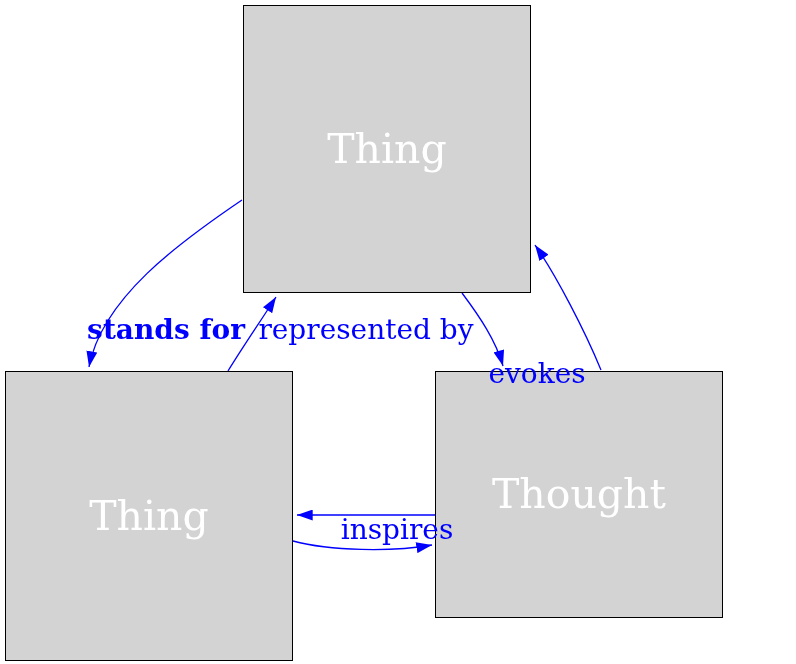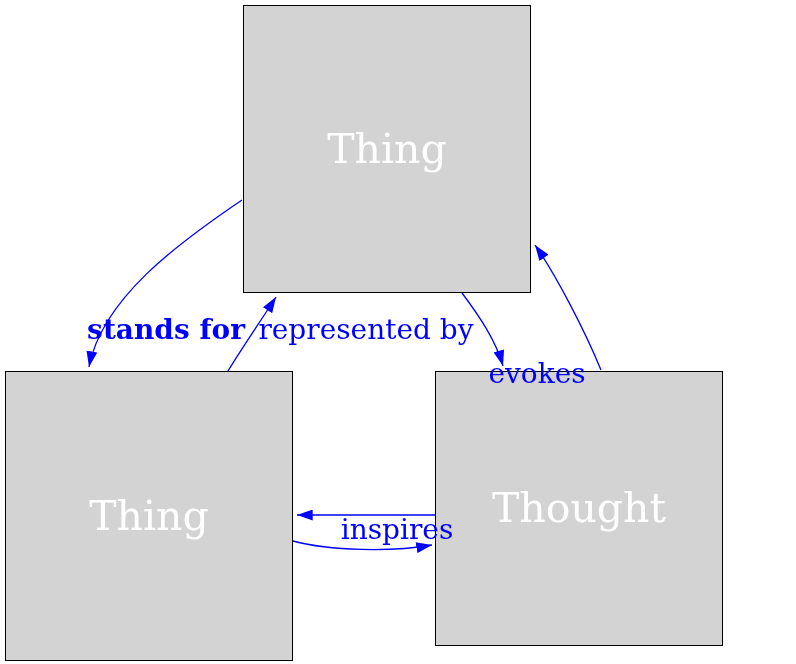--- a/index.html
+++ b/index.html
@@ -37,21 +37,21 @@
     justify-content: center;
   }
   .node-label {
     color: #ffffff;
     font-size: 41px;
     line-height: 1;
     white-space: nowrap;
   }
   .node-symbol  { left: 243px; top: 5px;   width: 288px; height: 288px; }
   .node-thing   { left: 5px;   top: 371px; width: 288px; height: 290px; }
-  .node-thought { left: 435px; top: 371px; width: 288px; height: 275px; }
+  .node-thought { left: 435px; top: 371px; width: 288px; height: 247px; }
   .edge-label {
     position: absolute;
     transform: translate(-50%, -50%);
     color: #0000ff;
     font-size: 28px;
     line-height: 1;
     white-space: nowrap;
   }
   .lbl-stands-for     { left: 166px; top: 330px; font-weight: bold; }
   .lbl-represented-by { left: 366px; top: 330px; }

